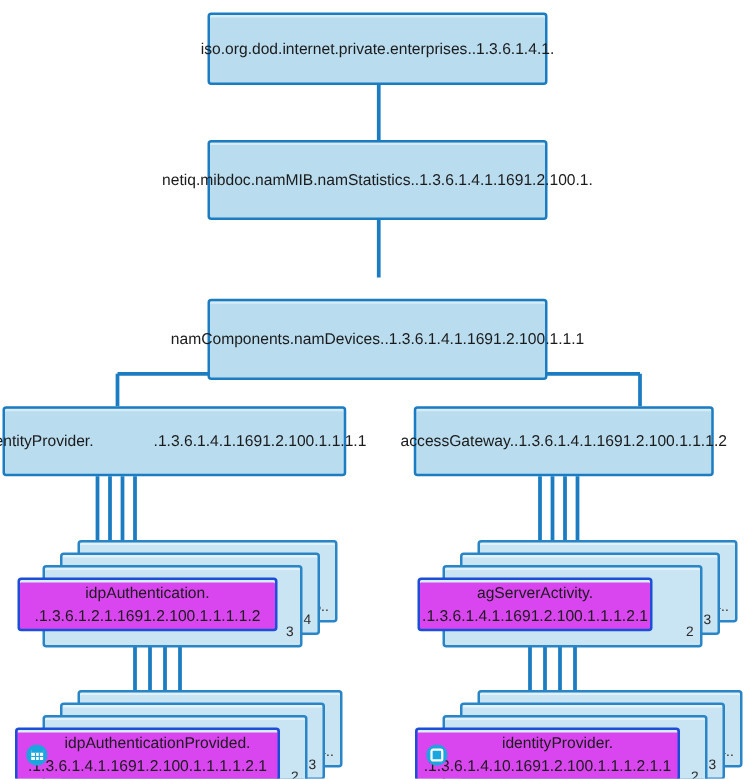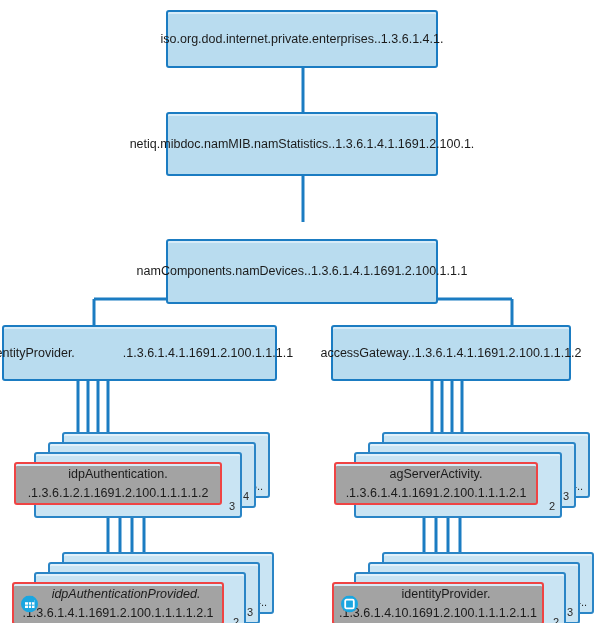--- a/index.html
+++ b/index.html
@@ -41,22 +41,22 @@
     font-size:11px;
     color:#2a2a2a;
     font-family:"Liberation Sans",sans-serif;
   }
 
   .stack{position:absolute;}
 
   .leafnode{
     position:absolute;
     box-sizing:border-box;
-    background:#a3a3a3;
-    border:2px solid #ef4444;
+    background:#d946ef;
+    border:2px solid #1d4ed8;
     border-radius:3px;
     color:#1b1b1b;
     font-size:12.5px;
     line-height:1.5;
     box-shadow:inset 0 2px 0 0 #d8ecf8;
     display:flex;
     flex-direction:column;
     align-items:center;
     justify-content:center;
     text-align:center;
@@ -163,21 +163,21 @@
   <div class="stack" style="left:320px;top:430px;width:280px;height:80px;">
     <div class="ghost" style="left:62px;top:2px;width:208px;height:66px;">
       <span class="num" style="right:5px;bottom:4px;">4..</span>
     </div>
     <div class="ghost" style="left:48px;top:12px;width:208px;height:66px;">
       <span class="num" style="right:5px;bottom:4px;">3</span>
     </div>
     <div class="ghost" style="left:34px;top:22px;width:208px;height:66px;">
       <span class="num" style="right:5px;bottom:4px;">2</span>
     </div>
-    <div class="leafnode" style="left:14px;top:32px;width:204px;height:43px;">
+    <div class="leafnode" style="left:14px;top:32px;width:188px;height:43px;">
       <span class="l1 lbl">agServerActivity.</span>
       <span class="l2 lbl">.1.3.6.1.4.1.1691.2.100.1.1.1.2.1</span>
     </div>
   </div>
 
   <div class="stack" style="left:0px;top:550px;width:290px;height:73px;">
     <div class="ghost" style="left:62px;top:2px;width:212px;height:62px;">
       <span class="num" style="right:5px;bottom:4px;">4..</span>
     </div>
     <div class="ghost" style="left:48px;top:12px;width:212px;height:62px;">
@@ -190,21 +190,21 @@
       <span class="leaficon">
         <svg viewBox="0 0 17 17" width="17" height="17">
           <circle cx="8.5" cy="8.5" r="8.5" fill="#1ba6e0"></circle>
           <rect x="4" y="4.5" width="9.5" height="8" fill="#ffffff"></rect>
           <rect x="4" y="4.5" width="9.5" height="2.2" fill="#1ba6e0"></rect>
           <rect x="7" y="6.7" width="0.9" height="5.8" fill="#1ba6e0"></rect>
           <rect x="10" y="6.7" width="0.9" height="5.8" fill="#1ba6e0"></rect>
           <rect x="4" y="9.2" width="9.5" height="0.9" fill="#1ba6e0"></rect>
         </svg>
       </span>
-      <span class="l1 lbl" style="padding-left:16px;font-style:italic;">idpAuthenticationProvided.</span>
+      <span class="l1 lbl" style="padding-left:16px;">idpAuthenticationProvided.</span>
       <span class="l2 lbl">.1.3.6.1.4.1.1691.2.100.1.1.1.1.2.1</span>
     </div>
   </div>
 
   <div class="stack" style="left:320px;top:550px;width:280px;height:73px;">
     <div class="ghost" style="left:62px;top:2px;width:212px;height:62px;">
       <span class="num" style="right:5px;bottom:4px;">4..</span>
     </div>
     <div class="ghost" style="left:48px;top:12px;width:212px;height:62px;">
       <span class="num" style="right:5px;bottom:4px;">3</span>

